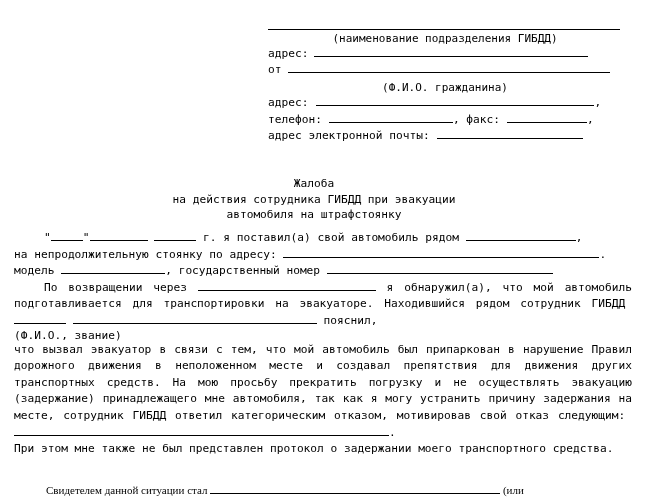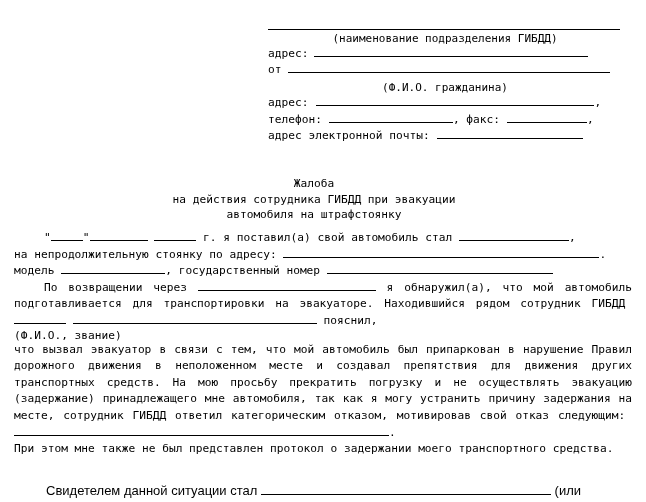--- a/index.html
+++ b/index.html
@@ -95,22 +95,22 @@
     line-height: 13px;
     margin: -1px 0 0 0;
   }
 
   
   .serif-line {
     position: absolute;
     left: 14px;
     top: 482px;
     width: 618px;
-    font-family: Liberation Sans, sans-serif;
-    font-size: 13px;
+    font-family: Liberation Serif, serif;
+    font-size: 11px;
     line-height: 17px;
     white-space: nowrap;
   }
   .serif-line .rule { height: 0.78em; }
 </style>
 </head>
 <body>
 
 <div class="page">
 
@@ -144,21 +144,21 @@
 
   <div class="title">
     <div>Жалоба</div>
     <div>на действия сотрудника ГИБДД при эвакуации</div>
     <div>автомобиля на штрафстоянку</div>
   </div>
 
   <div class="body">
 
     <div class="p">
-      <span style="display:inline-block;width:30px;"></span><span>"</span><span class="rule" style="width:32px;"></span><span>"</span><span class="rule" style="width:58px;"></span>&nbsp;<span class="rule" style="width:42px;"></span>&nbsp;<span>г. я поставил(а) свой автомобиль стал</span>&nbsp;<span class="rule" style="width:110px;"></span><span>,</span>
+      <span style="display:inline-block;width:30px;"></span><span>"</span><span class="rule" style="width:32px;"></span><span>"</span><span class="rule" style="width:58px;"></span>&nbsp;<span class="rule" style="width:42px;"></span>&nbsp;<span>г. я поставил(а) свой автомобиль рядом</span>&nbsp;<span class="rule" style="width:110px;"></span><span>,</span>
     </div>
 
     <div class="p nowrapline">
       <span>на непродолжительную стоянку по адресу:</span>&nbsp;<span class="rule" style="width:316px;"></span><span>.</span>
     </div>
 
     <div class="p nowrapline">
       <span>модель</span>&nbsp;<span class="rule" style="width:104px;"></span><span>, государственный номер</span>&nbsp;<span class="rule" style="width:226px;"></span>
     </div>
 

